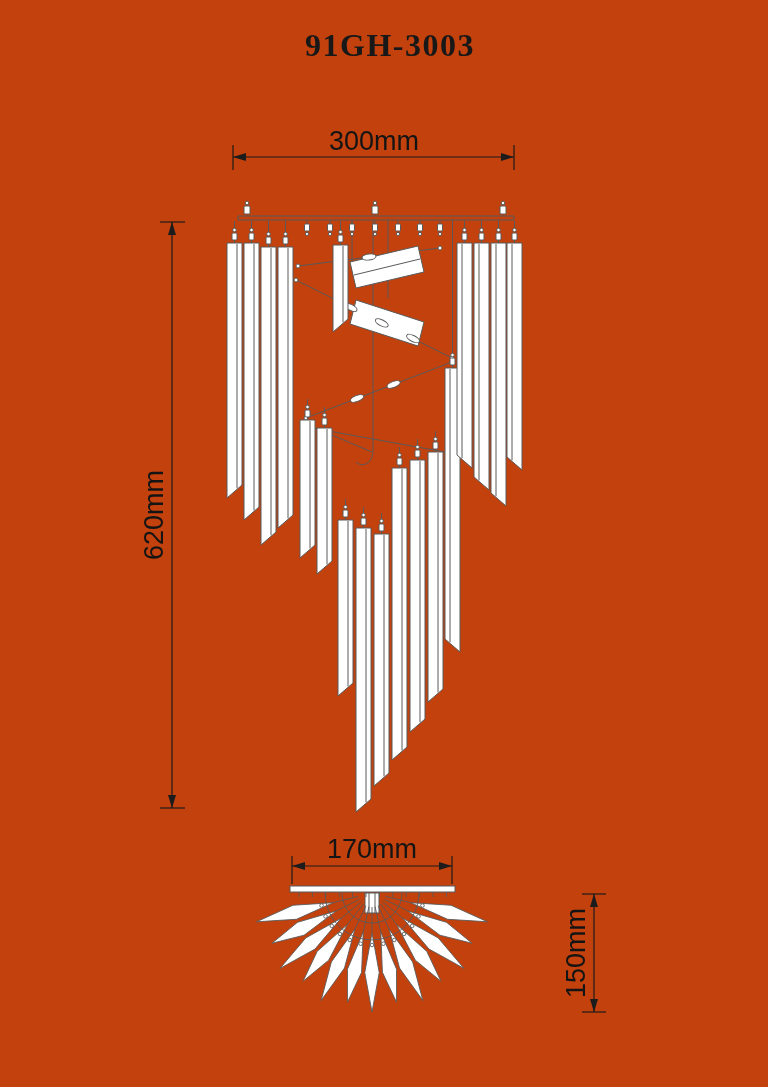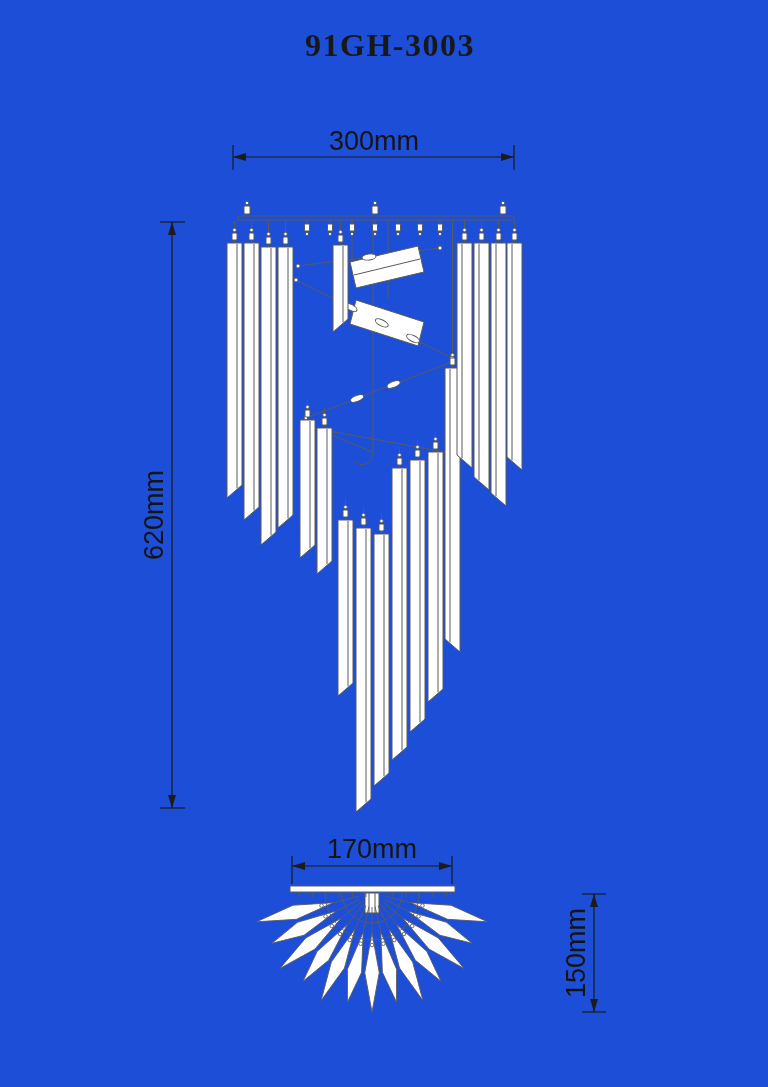--- a/index.html
+++ b/index.html
@@ -1,16 +1,16 @@
 <!DOCTYPE html>
 <html><head>
 <meta charset="utf-8">
 <style>
   html,body{margin:0;padding:0;background:#ffffff;}
-  .page{position:relative;width:768px;height:1087px;background:#1d4ed8;overflow:hidden;}
+  .page{position:relative;width:768px;height:1087px;background:#c2410c;overflow:hidden;}
   svg{display:block;}
   .title-text{font-family:"Liberation Serif",serif;font-weight:700;font-size:32px;fill:#181818;letter-spacing:1.5px;}
   .dim-label{font-family:"Liberation Sans",sans-serif;font-size:27px;fill:#141414;}
   .dim{stroke:#1c1c1c;stroke-width:1.2;fill:none;}
   .dim-arrow{fill:#1c1c1c;stroke:none;}
   .draw{stroke:#5a5a5a;stroke-width:1;fill:none;}
 </style>
 </head>
 <body>
 

